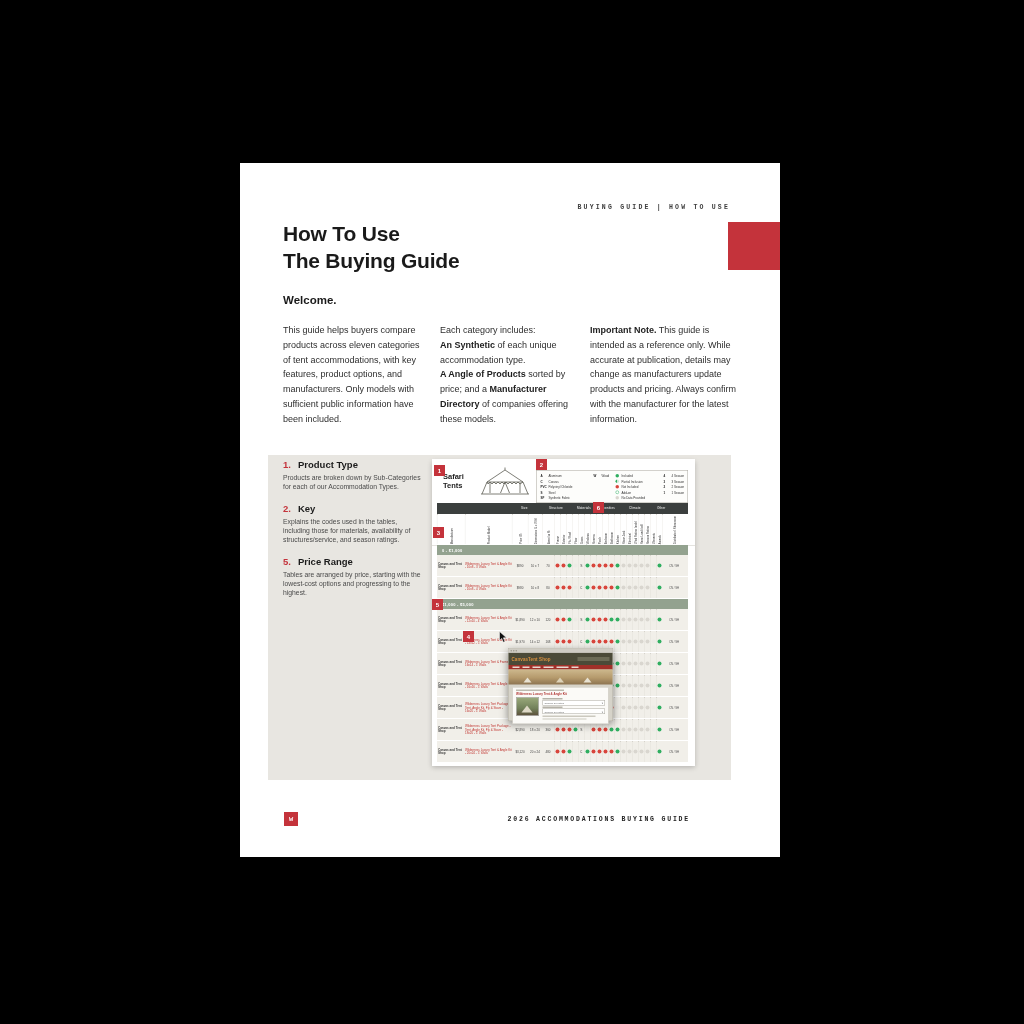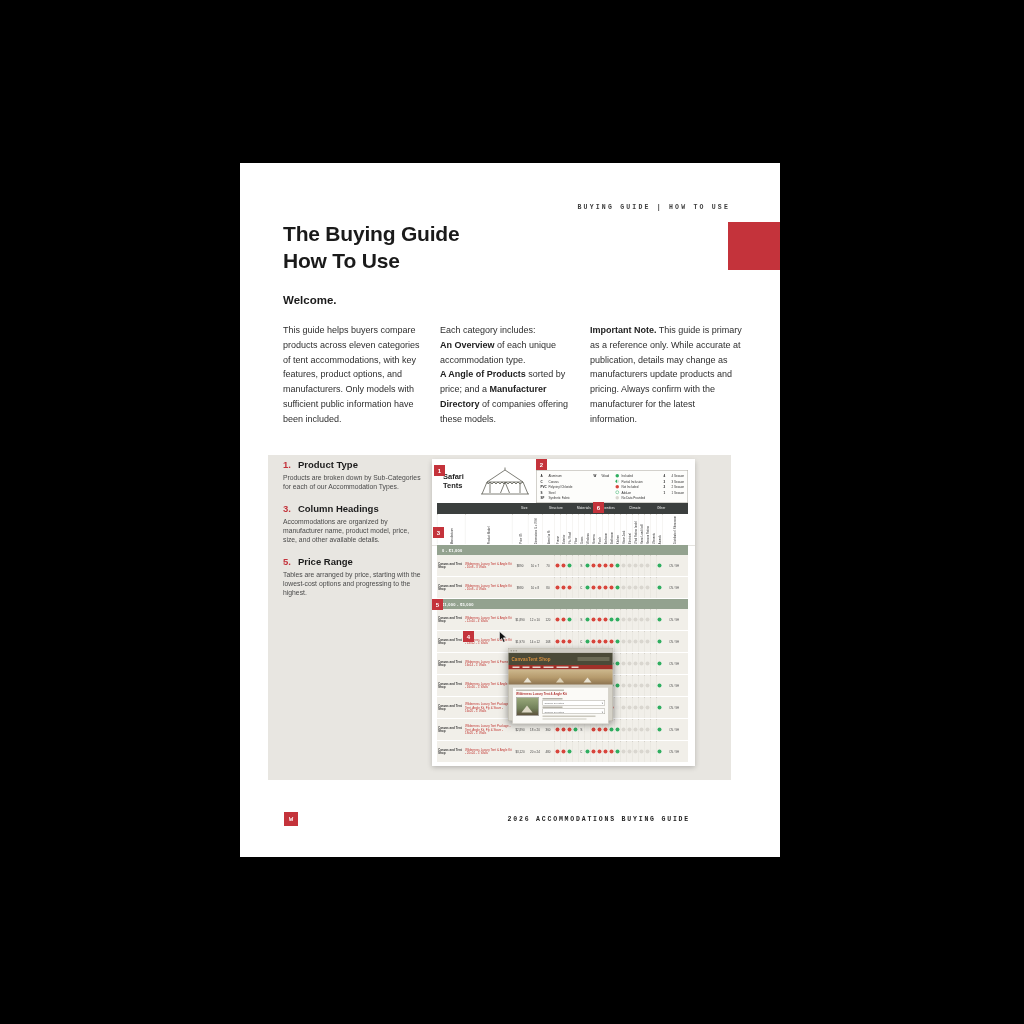--- a/index.html
+++ b/index.html
@@ -117,50 +117,50 @@
 </style>
 </head>
 <body>
 
 <div class="page">
 
   <div class="eyebrow">BUYING GUIDE | HOW TO USE</div>
   <div class="redtab"></div>
 
   <div class="title">
+    <div>How To Use</div>
     <div>The Buying Guide</div>
-    <div>How To Use</div>
   </div>
 
   <div class="welcome">Welcome.</div>
 
   <div class="introcols">
     <div class="icol" id="icol1">
       <p>This guide helps buyers compare products across eleven categories of tent accommodations, with key features, product options, and manufacturers. Only models with sufficient public information have been included.</p>
     </div>
     <div class="icol" id="icol2">
       <p>Each category includes:</p>
-      <p><b>An Overview</b><span> of each unique accommodation type.</span></p>
+      <p><b>An Synthetic</b><span> of each unique accommodation type.</span></p>
       <p><b>A Angle of Products</b><span> sorted by price; and a </span><b>Manufacturer Directory</b><span> of companies offering these models.</span></p>
     </div>
     <div class="icol" id="icol3">
-      <p><b>Important Note.</b><span> This guide is primary as a reference only. While accurate at publication, details may change as manufacturers update products and pricing. Always confirm with the manufacturer for the latest information.</span></p>
+      <p><b>Important Note.</b><span> This guide is intended as a reference only. While accurate at publication, details may change as manufacturers update products and pricing. Always confirm with the manufacturer for the latest information.</span></p>
     </div>
   </div>
 
   <div class="panel">
 
     <div class="glist">
       <div class="gitem">
         <div class="gtitle"><span class="gnum">1.</span><span>Product Type</span></div>
         <p class="gdesc">Products are broken down by Sub-Categories for each of our Accommodation Types.</p>
       </div>
       <div class="gitem">
-        <div class="gtitle"><span class="gnum">3.</span><span>Column Headings</span></div>
-        <p class="gdesc">Accommodations are organized by manufacturer name, product model, price, size, and other available details.</p>
+        <div class="gtitle"><span class="gnum">2.</span><span>Key</span></div>
+        <p class="gdesc">Explains the codes used in the tables, including those for materials, availability of structures/service, and season ratings.</p>
       </div>
       <div class="gitem">
         <div class="gtitle"><span class="gnum">5.</span><span>Price Range</span></div>
         <p class="gdesc">Tables are arranged by price, starting with the lowest-cost options and progressing to the highest.</p>
       </div>
     </div>
 
     <div class="tablewrap">
       <div class="tablecard" id="tablecard">
 

